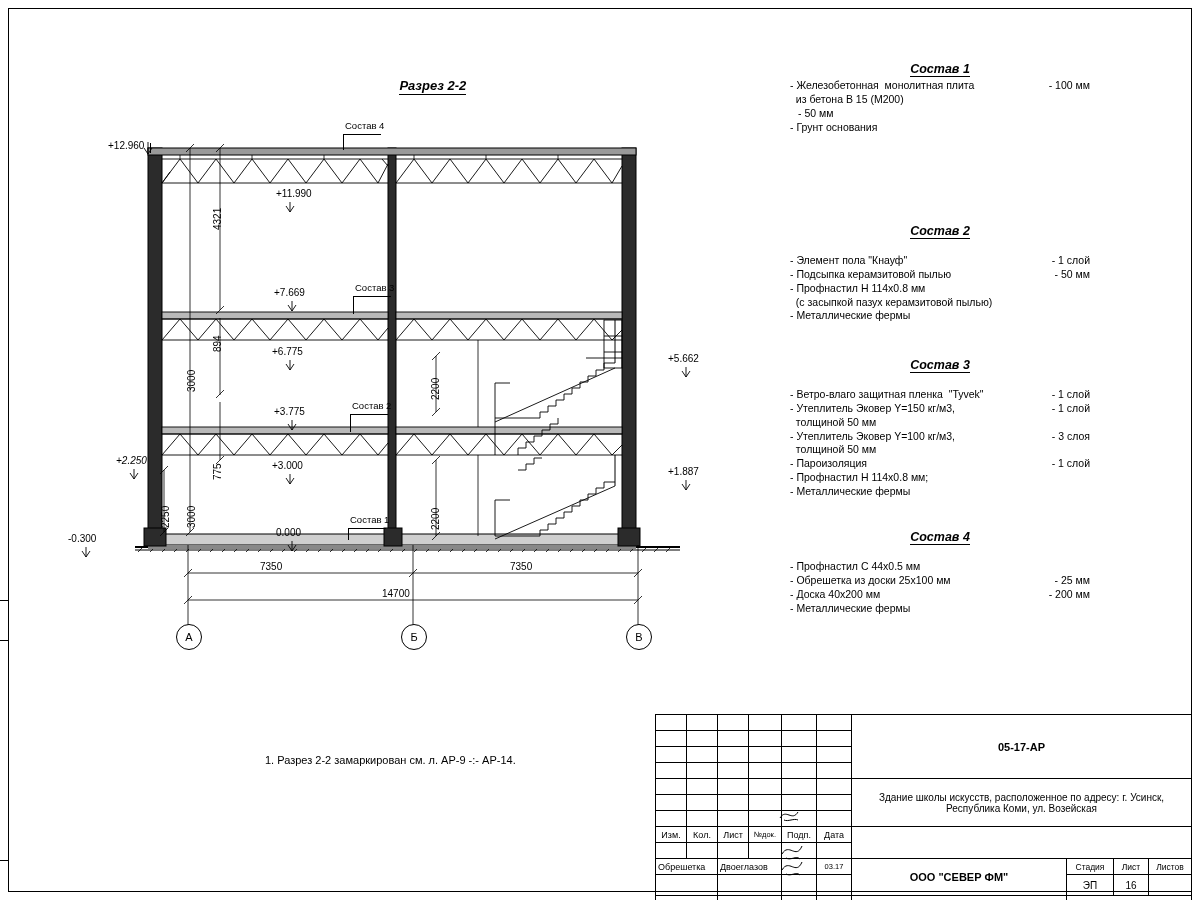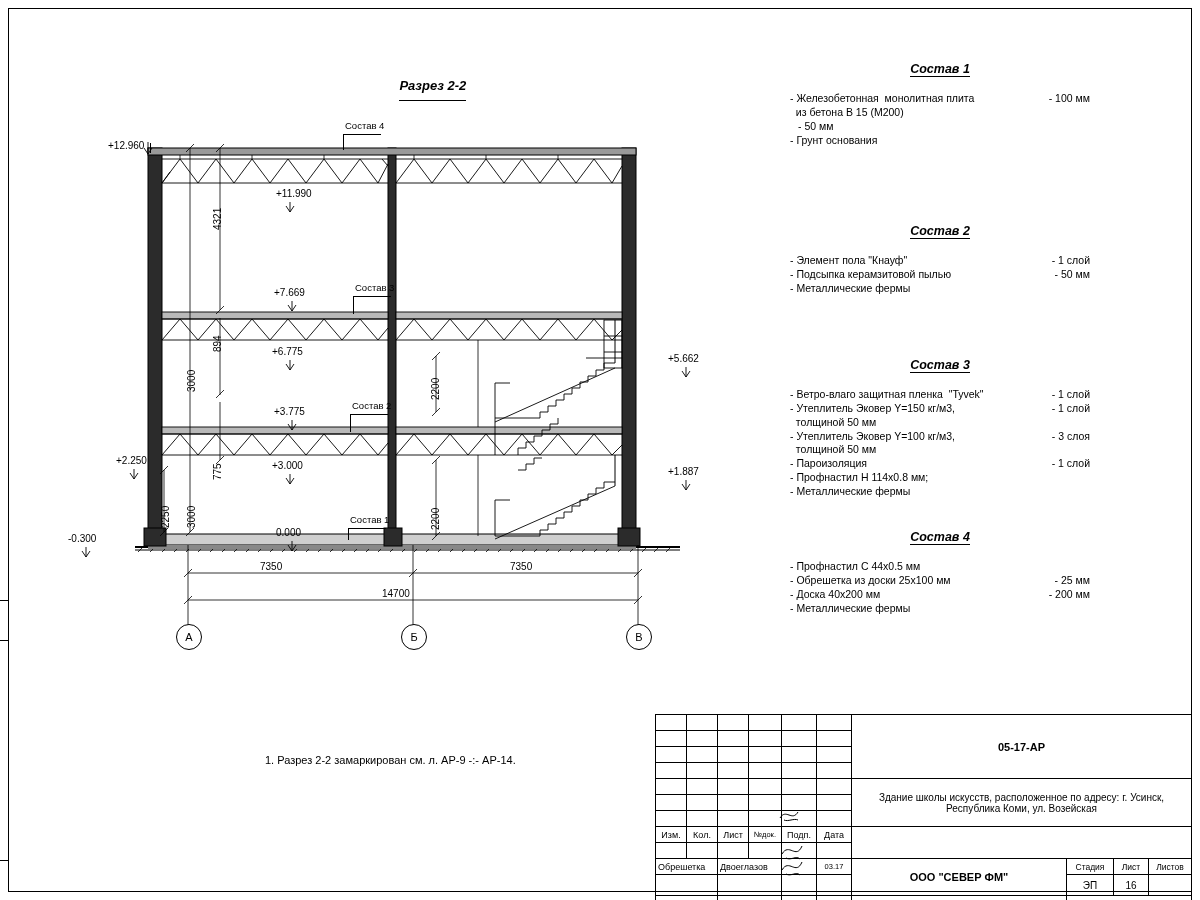--- a/index.html
+++ b/index.html
@@ -3,21 +3,21 @@
 <meta charset="utf-8">
 <style>
   html,body{margin:0;padding:0;background:#ffffff;}
   body{width:1200px;height:900px;font-family:"Liberation Sans", sans-serif;color:#000;overflow:hidden;}
   #sheet{position:relative;width:1200px;height:900px;}
   .abs{position:absolute;}
   .ln{position:absolute;background:#000;}
   .txt{position:absolute;white-space:pre;font-size:11px;line-height:1.25;}
   .txt.sm{font-size:9.5px;}
   .ttl{position:absolute;font-style:italic;font-weight:bold;font-size:13px;white-space:pre;}
-  .ttl u{text-decoration:none;border-bottom:1px solid #000;padding-bottom:7px;}
+  .ttl u{text-decoration:none;border-bottom:1px solid #000;padding-bottom:1px;}
   .dim{position:absolute;font-size:10px;white-space:pre;}
   .spec h4{margin:0;font-style:italic;font-weight:bold;font-size:12.5px;text-align:center;}
   .spec{position:absolute;width:300px;}
   .spec .row{display:flex;justify-content:space-between;font-size:10.5px;line-height:1.32;}
   .spec .row .l{white-space:pre;}
   .spec .row .r{white-space:pre;padding-left:8px;}
   .circ{position:absolute;width:24px;height:24px;border:1px solid #000;border-radius:50%;
         display:flex;align-items:center;justify-content:center;font-size:11px;background:#fff;}
   table.stamp{position:absolute;border-collapse:collapse;font-size:9px;}
   table.stamp td{border:1px solid #000;padding:0 2px;height:15px;vertical-align:middle;white-space:nowrap;}
@@ -192,21 +192,21 @@
   </svg>
 
   <div class="dim" style="left:108px;top:140px;">+12.960</div>
   <div class="ln" style="left:150px;top:143px;width:1px;height:10px;"></div>
   <div class="dim" style="left:276px;top:188px;">+11.990</div>
   <div class="dim" style="left:274px;top:287px;">+7.669</div>
   <div class="dim" style="left:272px;top:346px;">+6.775</div>
   <div class="dim" style="left:668px;top:353px;">+5.662</div>
   <div class="dim" style="left:274px;top:406px;">+3.775</div>
   <div class="dim" style="left:272px;top:460px;">+3.000</div>
-  <div class="dim" style="left:116px;top:455px;">+2.250</div>
+  <div class="dim" style="left:116px;top:455px;font-style:italic;">+2.250</div>
   <div class="dim" style="left:668px;top:466px;">+1.887</div>
   <div class="dim" style="left:276px;top:527px;">0.000</div>
   <div class="dim" style="left:68px;top:533px;">-0.300</div>
 
   <svg class="abs" style="left:60px;top:120px;" width="680" height="440">
     <g stroke="#000" fill="none" stroke-width="0.9">
       <path d="M88 22 L88 34 M84 28 L88 34 L92 28"></path>
       <path d="M230 82 L230 92 M226 86 L230 92 L234 86"></path>
       <path d="M232 181 L232 191 M228 185 L232 191 L236 185"></path>
       <path d="M230 240 L230 250 M226 244 L230 250 L234 244"></path>
@@ -297,21 +297,21 @@
   <div class="txt sm" style="left:352px;top:400px;">Состав 2</div>
   <div class="ln" style="left:350px;top:414px;width:38px;height:1px;"></div>
   <div class="ln" style="left:350px;top:414px;width:1px;height:18px;"></div>
 
   <div class="txt sm" style="left:350px;top:514px;">Состав 1</div>
   <div class="ln" style="left:348px;top:528px;width:38px;height:1px;"></div>
   <div class="ln" style="left:348px;top:528px;width:1px;height:12px;"></div>
 
   <div class="spec" style="left:790px;top:62px;">
     <h4><span style="border-bottom:1px solid #000;">Состав 1</span></h4>
-    <div style="margin-top:16px;">
+    <div style="margin-top:3px;">
       <div class="row">
           <div class="l">- Железобетонная  монолитная плита
   из бетона В 15 (М200)</div>
           <div class="r">- 100 мм</div>
         </div>
       <div class="row">
           <div class="r">- 50 мм</div>
         </div>
       <div class="row">
           <div class="l">- Грунт основания</div>
@@ -323,20 +323,25 @@
   <div class="spec" style="left:790px;top:224px;">
     <h4><span style="border-bottom:1px solid #000;">Состав 2</span></h4>
     <div style="margin-top:16px;">
       <div class="row">
           <div class="l">- Элемент пола "Кнауф"</div>
           <div class="r">- 1 слой</div>
         </div>
       <div class="row">
           <div class="l">- Подсыпка керамзитовой пылью</div>
           <div class="r">- 50 мм</div>
+        </div>
+      <div class="row">
+          <div class="l">- Профнастил Н 114х0.8 мм
+  (с засыпкой пазух керамзитовой пылью)</div>
+          <div class="r"></div>
         </div>
       <div class="row">
           <div class="l">- Металлические фермы</div>
           <div class="r"></div>
         </div>
     </div>
   </div>
 
   <div class="spec" style="left:790px;top:358px;">
     <h4><span style="border-bottom:1px solid #000;">Состав 3</span></h4>

